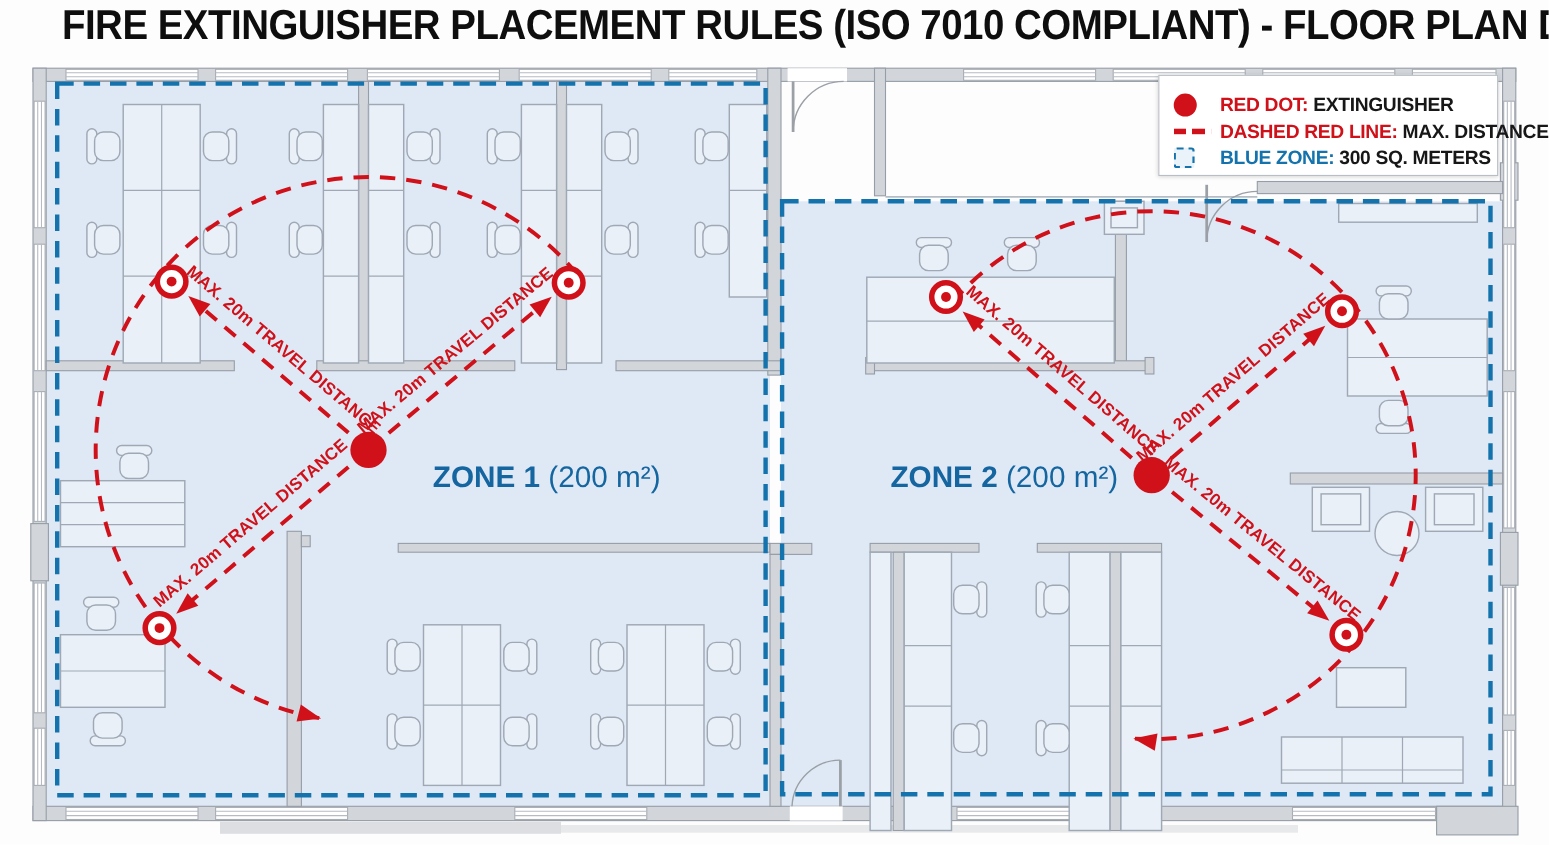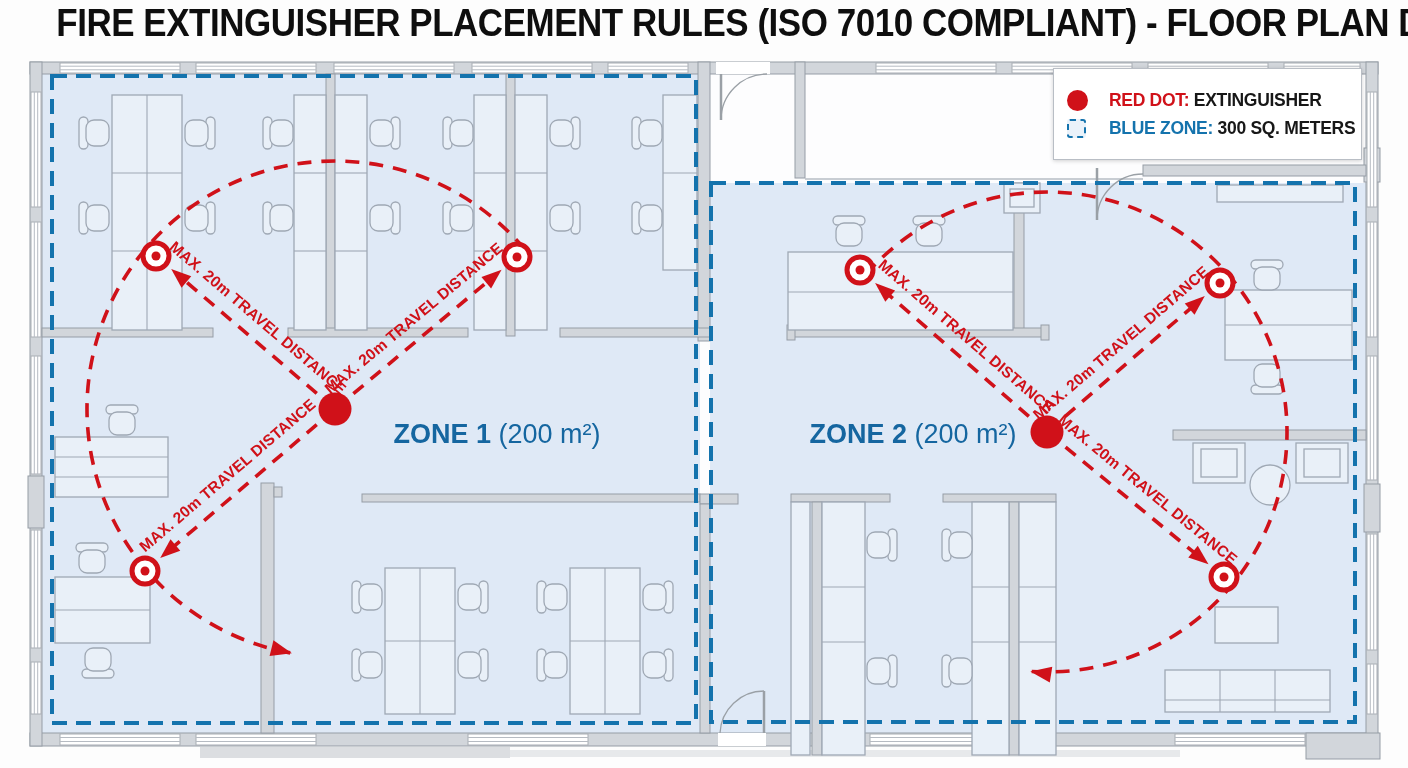--- a/index.html
+++ b/index.html
@@ -4,21 +4,21 @@
 <style>
   html,body{margin:0;padding:0;background:#ffffff;}
   .stage{position:relative;width:1408px;height:768px;background:#fdfdfd;overflow:hidden;
          font-family:"Liberation Sans",sans-serif;}
   .title{position:absolute;left:0;top:2px;width:1408px;text-align:center;
          font-size:38px;font-weight:700;color:#0e0e0e;letter-spacing:-.5px;
          transform:scaleX(.92);transform-origin:50% 50%;white-space:nowrap;}
   svg.plan{position:absolute;left:0;top:0;}
   .legend{position:absolute;left:1053px;top:68px;width:309px;height:92px;background:#ffffff;
           border:1.5px solid #b9bec5;box-shadow:0 1px 4px rgba(0,0,0,.18);
-          display:flex;flex-direction:column;justify-content:center;gap:3px;padding:4px 0;box-sizing:border-box;}
+          display:flex;flex-direction:column;justify-content:space-between;gap:3px;padding:16px 0;box-sizing:border-box;}
   .lrow{display:flex;align-items:center;height:25px;}
   .licon{width:34px;margin-left:13px;margin-right:8px;display:flex;align-items:center;justify-content:flex-start;flex:0 0 auto;}
   .ldot{width:21px;height:21px;border-radius:50%;background:var(--red);}
   .ldash{width:34px;height:4.5px;background:repeating-linear-gradient(90deg,var(--red) 0 11px,transparent 11px 17px);}
   .lzone{width:19px;height:19px;border:2.5px dashed var(--blue);border-radius:3px;background:#eaf2fa;box-sizing:border-box;}
   .ltext{font-size:17.5px;font-weight:700;color:#171717;letter-spacing:-.3px;white-space:nowrap;}
   .term-red{color:var(--red);}
   .term-blue{color:var(--blue);margin-top:26px;}
   .zlabel{font-family:"Liberation Sans",sans-serif;font-weight:700;font-size:27px;}
   .zarea{font-weight:400;}
@@ -424,18 +424,24 @@
 
   <div class="legend">
     <div class="lrow">
       <span class="licon">
           <span class="ldot"></span>
         </span>
       <span class="ltext"><span class="term-red">RED DOT:</span> <span>EXTINGUISHER</span></span>
     </div>
     <div class="lrow">
       <span class="licon">
+          <span class="ldash"></span>
+        </span>
+      <span class="ltext"><span class="term-red">DASHED RED LINE:</span> <span>MAX. DISTANCE</span></span>
+    </div>
+    <div class="lrow">
+      <span class="licon">
           <span class="lzone"></span>
         </span>
       <span class="ltext"><span class="term-blue">BLUE ZONE:</span> <span>300 SQ. METERS</span></span>
     </div>
   </div>
 </div>
 
 </body></html>

